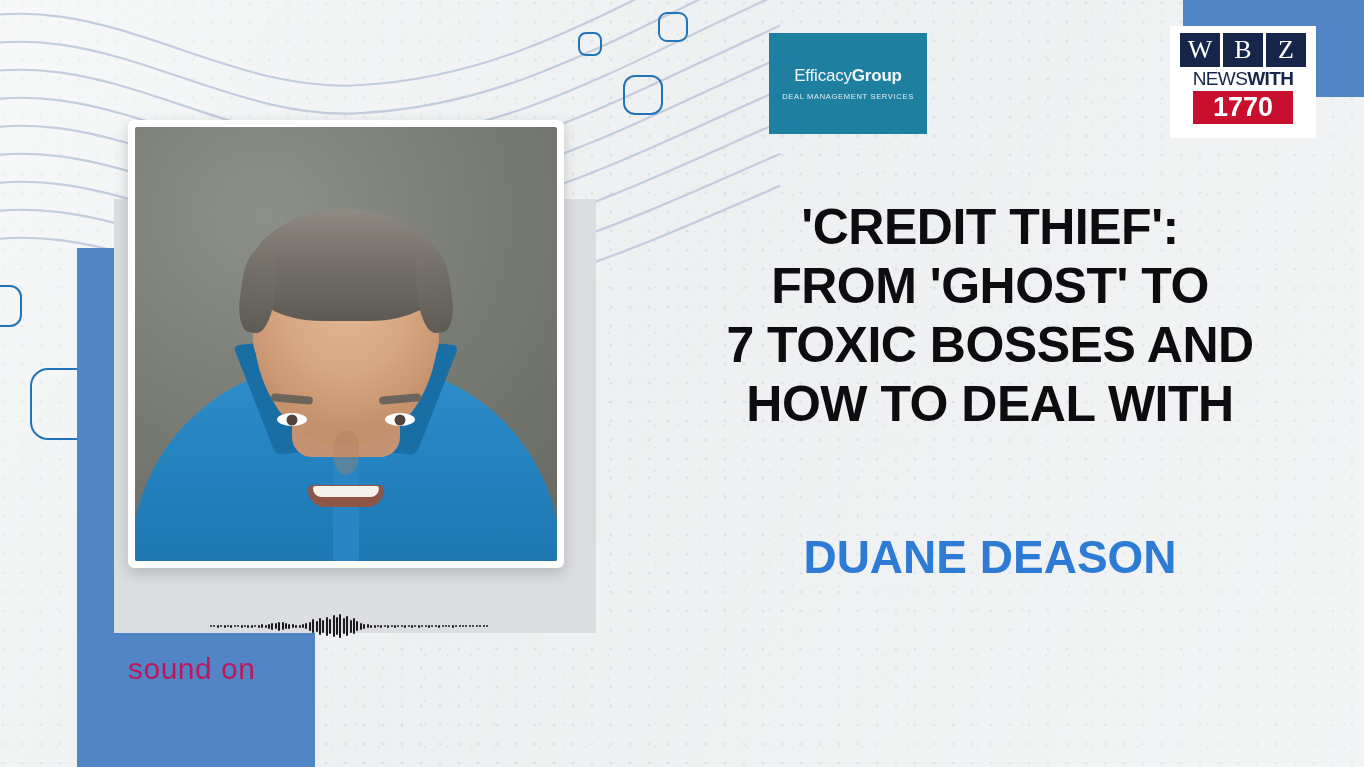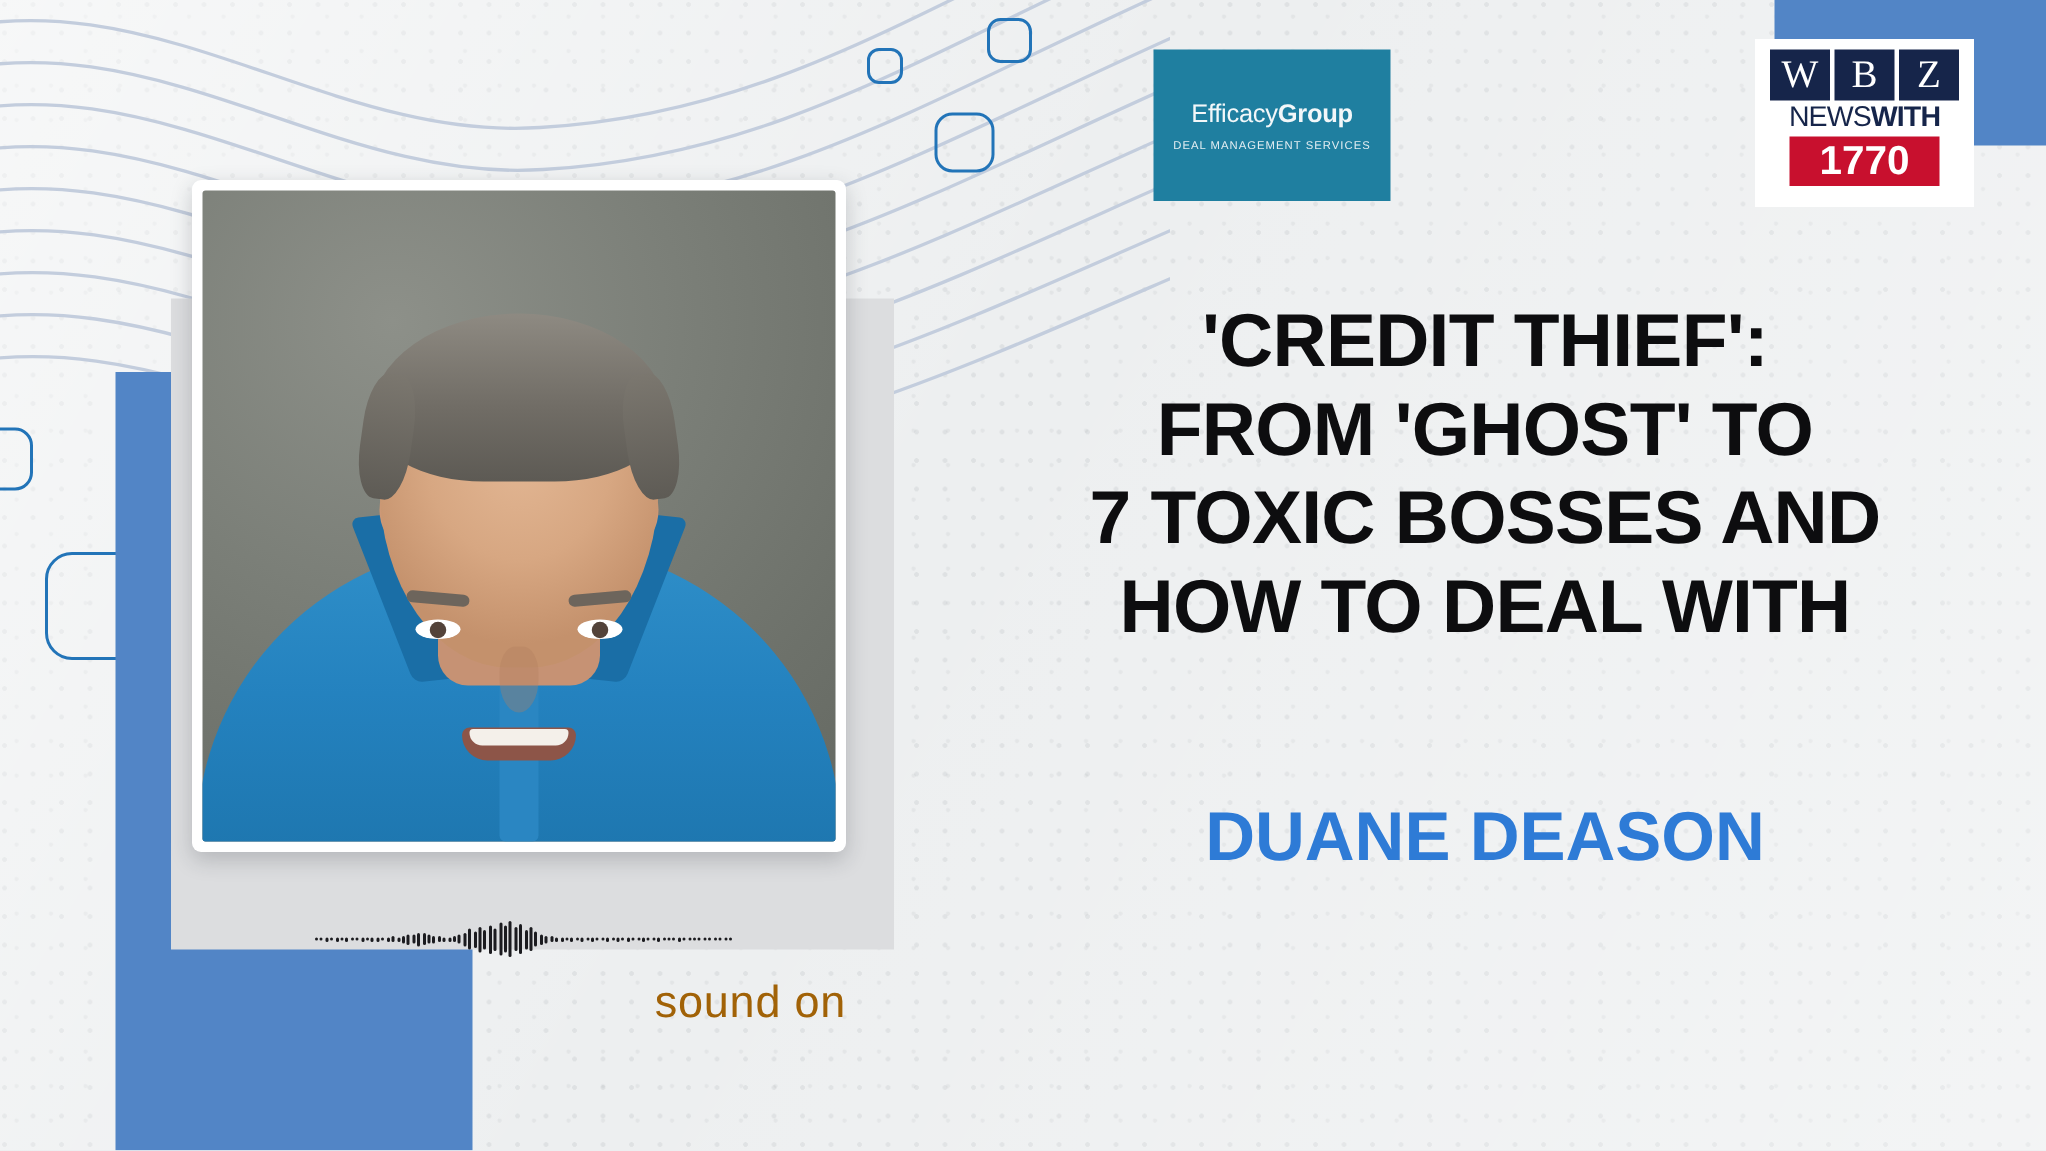--- a/index.html
+++ b/index.html
@@ -161,22 +161,22 @@
 
   
   .waveform {
     position:absolute; left:210px; top:612px; width:278px; height:28px;
     display:flex; align-items:center; justify-content:space-between;
   }
   .wf-bar { width:2px; background:#1b1b1f; border-radius:1px; }
 
   .sound-on {
     position:absolute; left:128px; top:652px; width:436px;
-    text-align:right;
-    font-size:30px; font-weight:400; color:#a16207;
+    text-align:left;
+    font-size:30px; font-weight:400; color:#be185d;
     letter-spacing:0.5px;
   }
 
   
   .efficacy-logo {
     position:absolute; left:769px; top:33px; width:158px; height:101px;
     background:#1f7fa0;
     display:flex; flex-direction:column; align-items:center; justify-content:center;
   }
   .eff-name { font-size:17px; color:#f2f7f9; letter-spacing:-0.2px; white-space:nowrap; }

